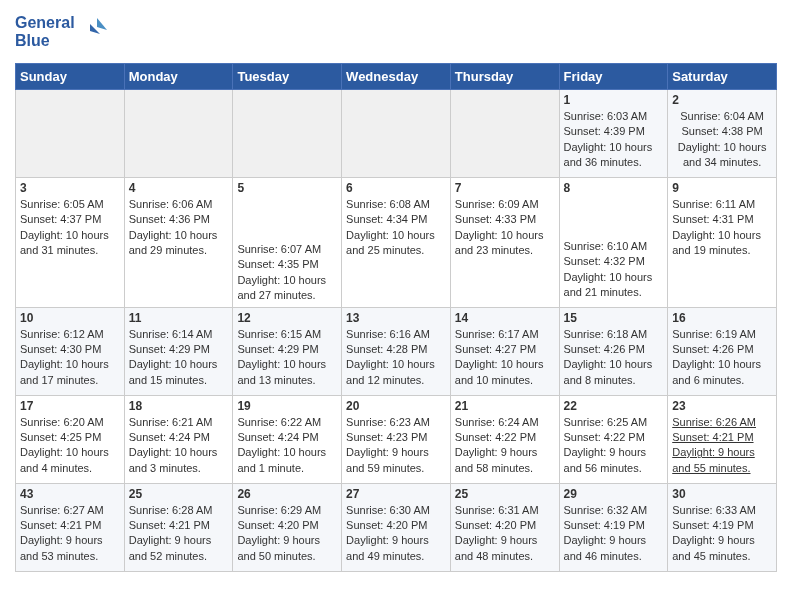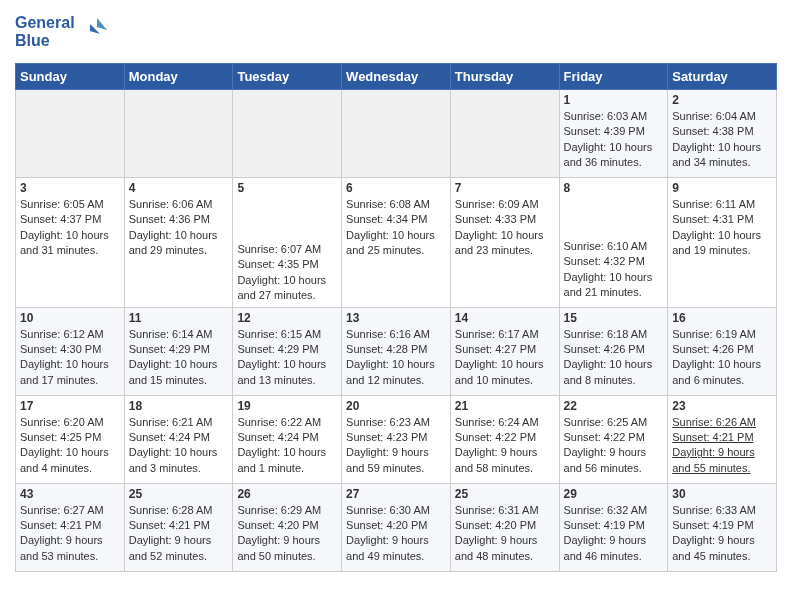--- a/index.html
+++ b/index.html
@@ -123,21 +123,21 @@
           <td class="empty"></td>
           <td>
             <span class="day-number">1</span>
             <div class="day-info" style="white-space: pre-line;">Sunrise: 6:03 AM
 Sunset: 4:39 PM
 Daylight: 10 hours
 and 36 minutes.</div>
           </td>
           <td>
             <span class="day-number">2</span>
-            <div class="day-info" style="white-space: pre-line;">Sunrise: 6:04 AM
+            <div class="day-info" style="white-space: pre-line; text-align: center;">Sunrise: 6:04 AM
 Sunset: 4:38 PM
 Daylight: 10 hours
 and 34 minutes.</div>
           </td>
         </tr>
         <tr>
           <td>
             <span class="day-number">3</span>
             <div class="day-info" style="white-space: pre-line;">Sunrise: 6:05 AM
 Sunset: 4:37 PM

